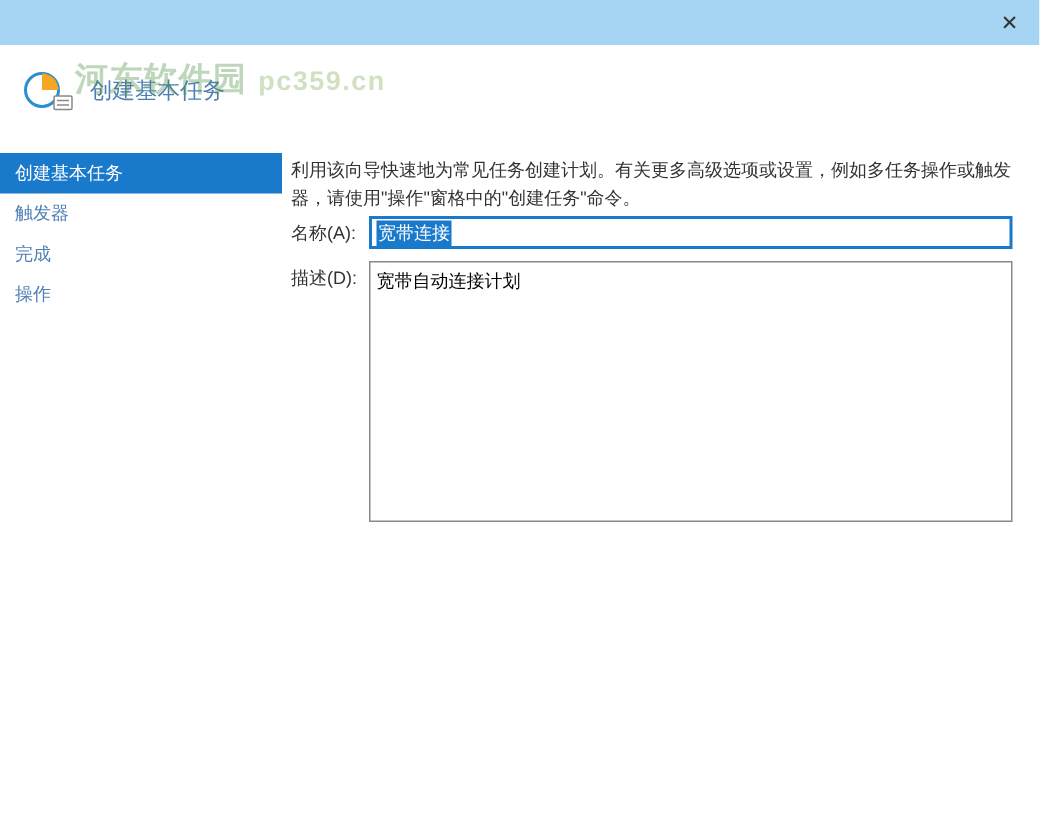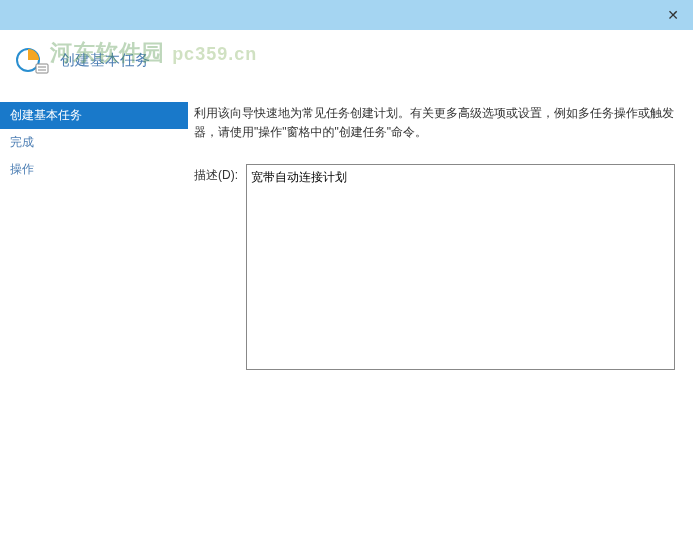--- a/index.html
+++ b/index.html
@@ -10,24 +10,24 @@
     .header { height: 60px; padding: 8px 14px; display: flex; align-items: center; background: #fff; position: relative; }
     .header-icon { width: 36px; height: 36px; margin-right: 10px; position: relative; }
     .header-title { font-size: 15px; color: #4e7fb4; }
     .watermark { position: absolute; top: 8px; left: 50px; font-size: 22px; font-weight: bold; color: rgba(70,140,60,0.35); pointer-events: none; letter-spacing: 1px; }
     .watermark .domain { color: rgba(120,170,80,0.35); font-size: 18px; }
     .content { display: flex; height: calc(100% - 90px); }
     .sidebar { width: 188px; background: #fff; padding-top: 12px; }
     .sidebar-item { padding: 5px 10px; color: #4e7fb4; cursor: pointer; font-size: 12px; }
     .sidebar-item.active { background: #1979ca; color: #fff; }
     .main { flex: 1; padding: 14px 18px 14px 6px; }
-    .instruction { color: #333; line-height: 1.6; margin-bottom: 22px; font-size: 12px; }
+    .instruction { color: #333; line-height: 1.6; margin-bottom: 2px; font-size: 12px; }
     .form-row { display: flex; align-items: flex-start; margin-bottom: 8px; }
     .form-label { width: 52px; text-align: left; padding-top: 3px; color: #333; font-size: 12px; }
-    .textarea { flex: 1; height: 206px; border: 1px solid #888; padding: 4px; font-size: 12px; font-family: inherit; resize: none; }
+    .textarea { flex: 1; height: 174px; border: 1px solid #888; padding: 4px; font-size: 12px; font-family: inherit; resize: none; }
     .name-input-wrap { flex: 1; height: 22px; border: 2px solid #1979ca; padding: 1px 3px; display: flex; align-items: center; background: #fff; }
     .name-sel { background: #1979ca; color: #fff; padding: 0 1px; }
   </style>
 </head>
 <body>
 
 <div class="titlebar">
   <div class="close-btn">
     <span>✕</span>
   </div>
@@ -48,29 +48,38 @@
   </div>
   <div class="header-title">创建基本任务</div>
 </div>
 
 <div class="content">
   <div class="sidebar">
     <div class="sidebar-item active">
       <span>创建基本任务</span>
     </div>
     <div class="sidebar-item">
+      <span>触发器</span>
+    </div>
+    <div class="sidebar-item">
       <span>完成</span>
     </div>
     <div class="sidebar-item">
       <span>操作</span>
     </div>
   </div>
 
   <div class="main">
     <div class="instruction">利用该向导快速地为常见任务创建计划。有关更多高级选项或设置，例如多任务操作或触发器，请使用"操作"窗格中的"创建任务"命令。</div>
 
+    <div class="form-row">
+      <div class="form-label">名称(A):</div>
+      <div class="name-input-wrap">
+        <span class="name-sel">宽带连接</span>
+      </div>
+    </div>
 
     <div class="form-row">
       <div class="form-label">描述(D):</div>
       <textarea class="textarea" style="">宽带自动连接计划</textarea>
     </div>
   </div>
 </div>
 
 </body></html>

